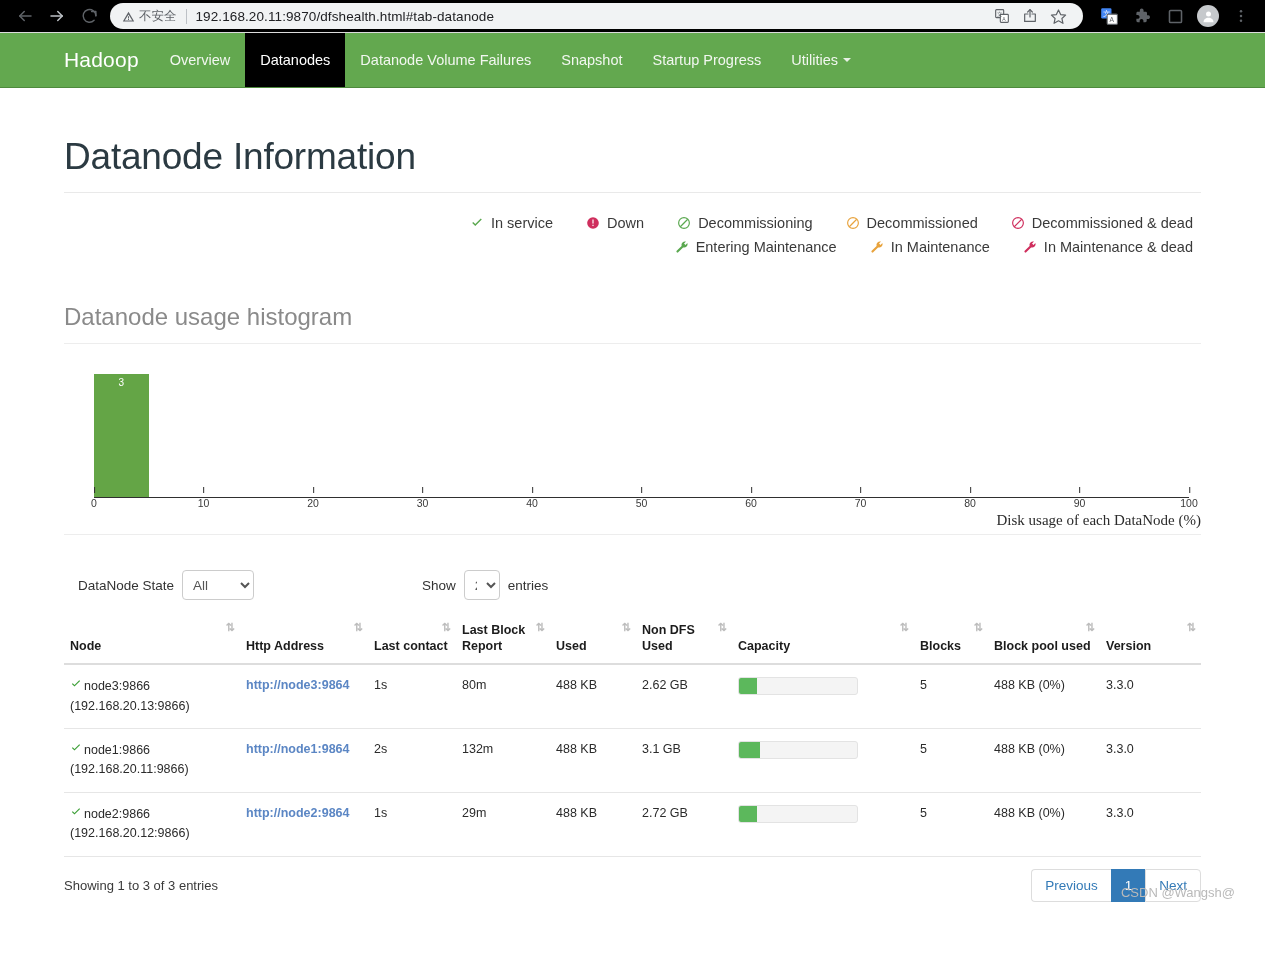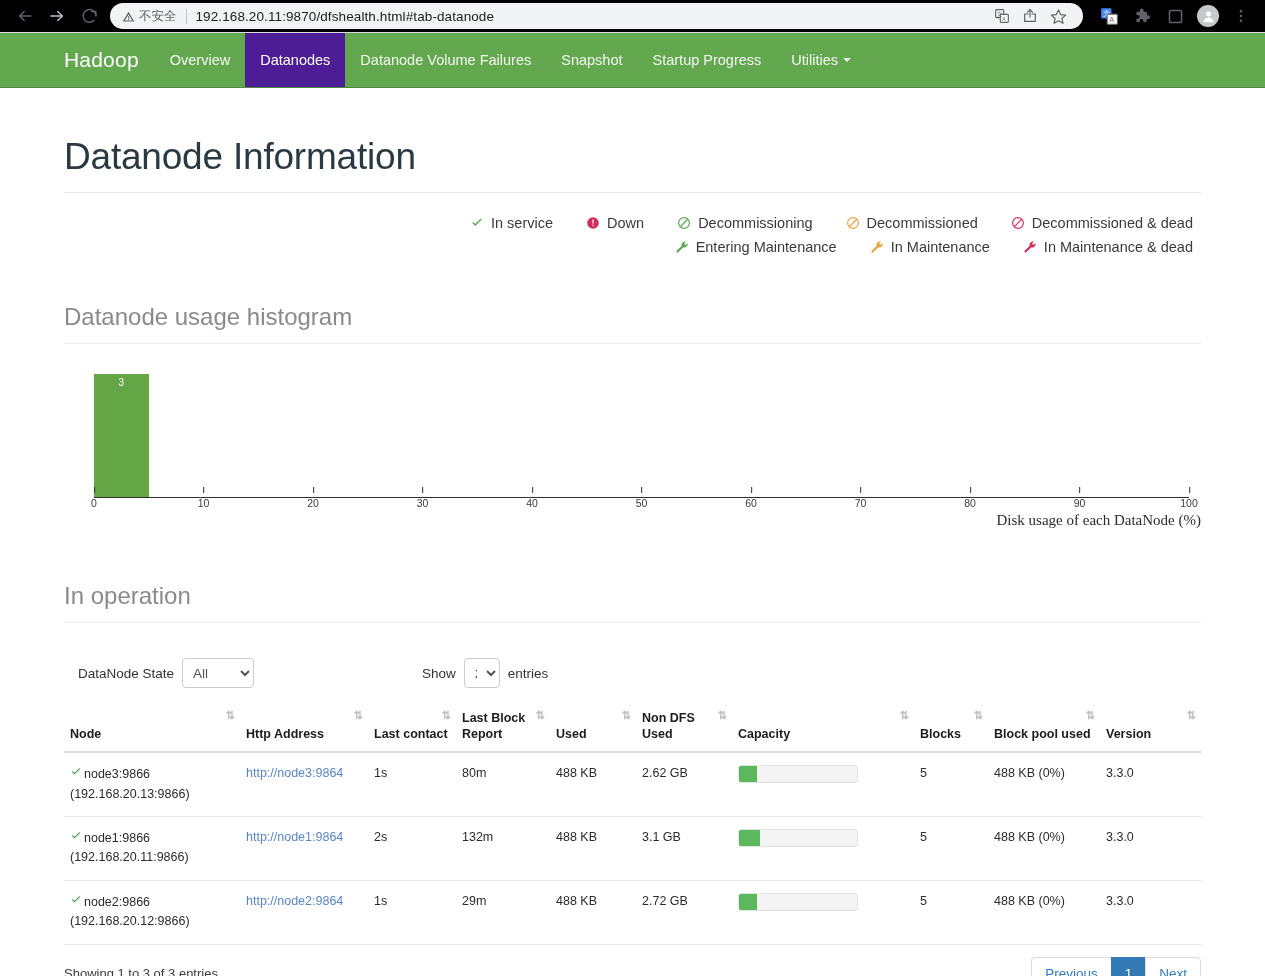--- a/index.html
+++ b/index.html
@@ -80,21 +80,21 @@
     letter-spacing: 0.2px;
   }
   .nav-item {
     display: flex; align-items: center;
     padding: 0 15px;
     color: #f2f7f0;
     font-size: 14.5px;
     white-space: nowrap;
   }
   .nav-item.active {
-    background: #4c1d95;
+    background: #000000;
     color: #ffffff;
   }
   .caret {
     display: inline-block;
     width: 0; height: 0;
     margin-left: 5px;
     border-left: 4px solid transparent;
     border-right: 4px solid transparent;
     border-top: 4px solid #e8f0e5;
   }
@@ -251,21 +251,21 @@
     font-size: 12.5px;
     color: #2b2b2b;
     padding: 11px 6px 12px 6px;
     border-bottom: 1px solid #e6e6e6;
     vertical-align: top;
     line-height: 1.55;
   }
   .node-cell { white-space: nowrap; }
   .node-check { color: #3a9e34; font-size: 13px; margin-right: 2px; }
   .node-ip { display: block; }
-  a.http-link { color: #5b86c4; text-decoration: none; font-size: 12.5px; }
+  a.http-link { color: #5b86c4; text-decoration: none; font-size: 12.5px; font-weight: bold; }
   .cap-track {
     width: 120px; height: 18px;
     background: #f4f4f4;
     border: 1px solid #e3e3e3;
     border-radius: 3px;
     overflow: hidden;
     margin-top: 1px;
   }
   .cap-fill { height: 100%; background: #5cb85c; }
 
@@ -519,21 +519,20 @@
         <div class="tick" style="left: 50%;"><span class="tick-mark"></span><span>50</span></div>
         <div class="tick" style="left: 60%;"><span class="tick-mark"></span><span>60</span></div>
         <div class="tick" style="left: 70%;"><span class="tick-mark"></span><span>70</span></div>
         <div class="tick" style="left: 80%;"><span class="tick-mark"></span><span>80</span></div>
         <div class="tick" style="left: 90%;"><span class="tick-mark"></span><span>90</span></div>
         <div class="tick" style="left: 100%;"><span class="tick-mark"></span><span>100</span></div>
       </div>
     <div class="hist-xlabel">Disk usage of each DataNode (%)</div>
   </div>
 
-  <h2 class="section-title">In operation</h2>
   <hr class="section-rule">
 
   <div class="table-controls">
     <div class="ctl-group state">
       <span class="ctl-label">DataNode State</span>
       <select class="ctl-select state-select" id="state-select"><option>All</option><option>In Service</option><option>Down</option><option>Decommissioning</option><option>Decommissioned</option><option>Entering Maintenance</option><option>In Maintenance</option></select>
     </div>
     <div class="ctl-group show">
       <span class="ctl-label">Show</span>
       <select class="ctl-select entries-select" id="entries-select"><option>25</option><option>50</option><option>100</option></select>

